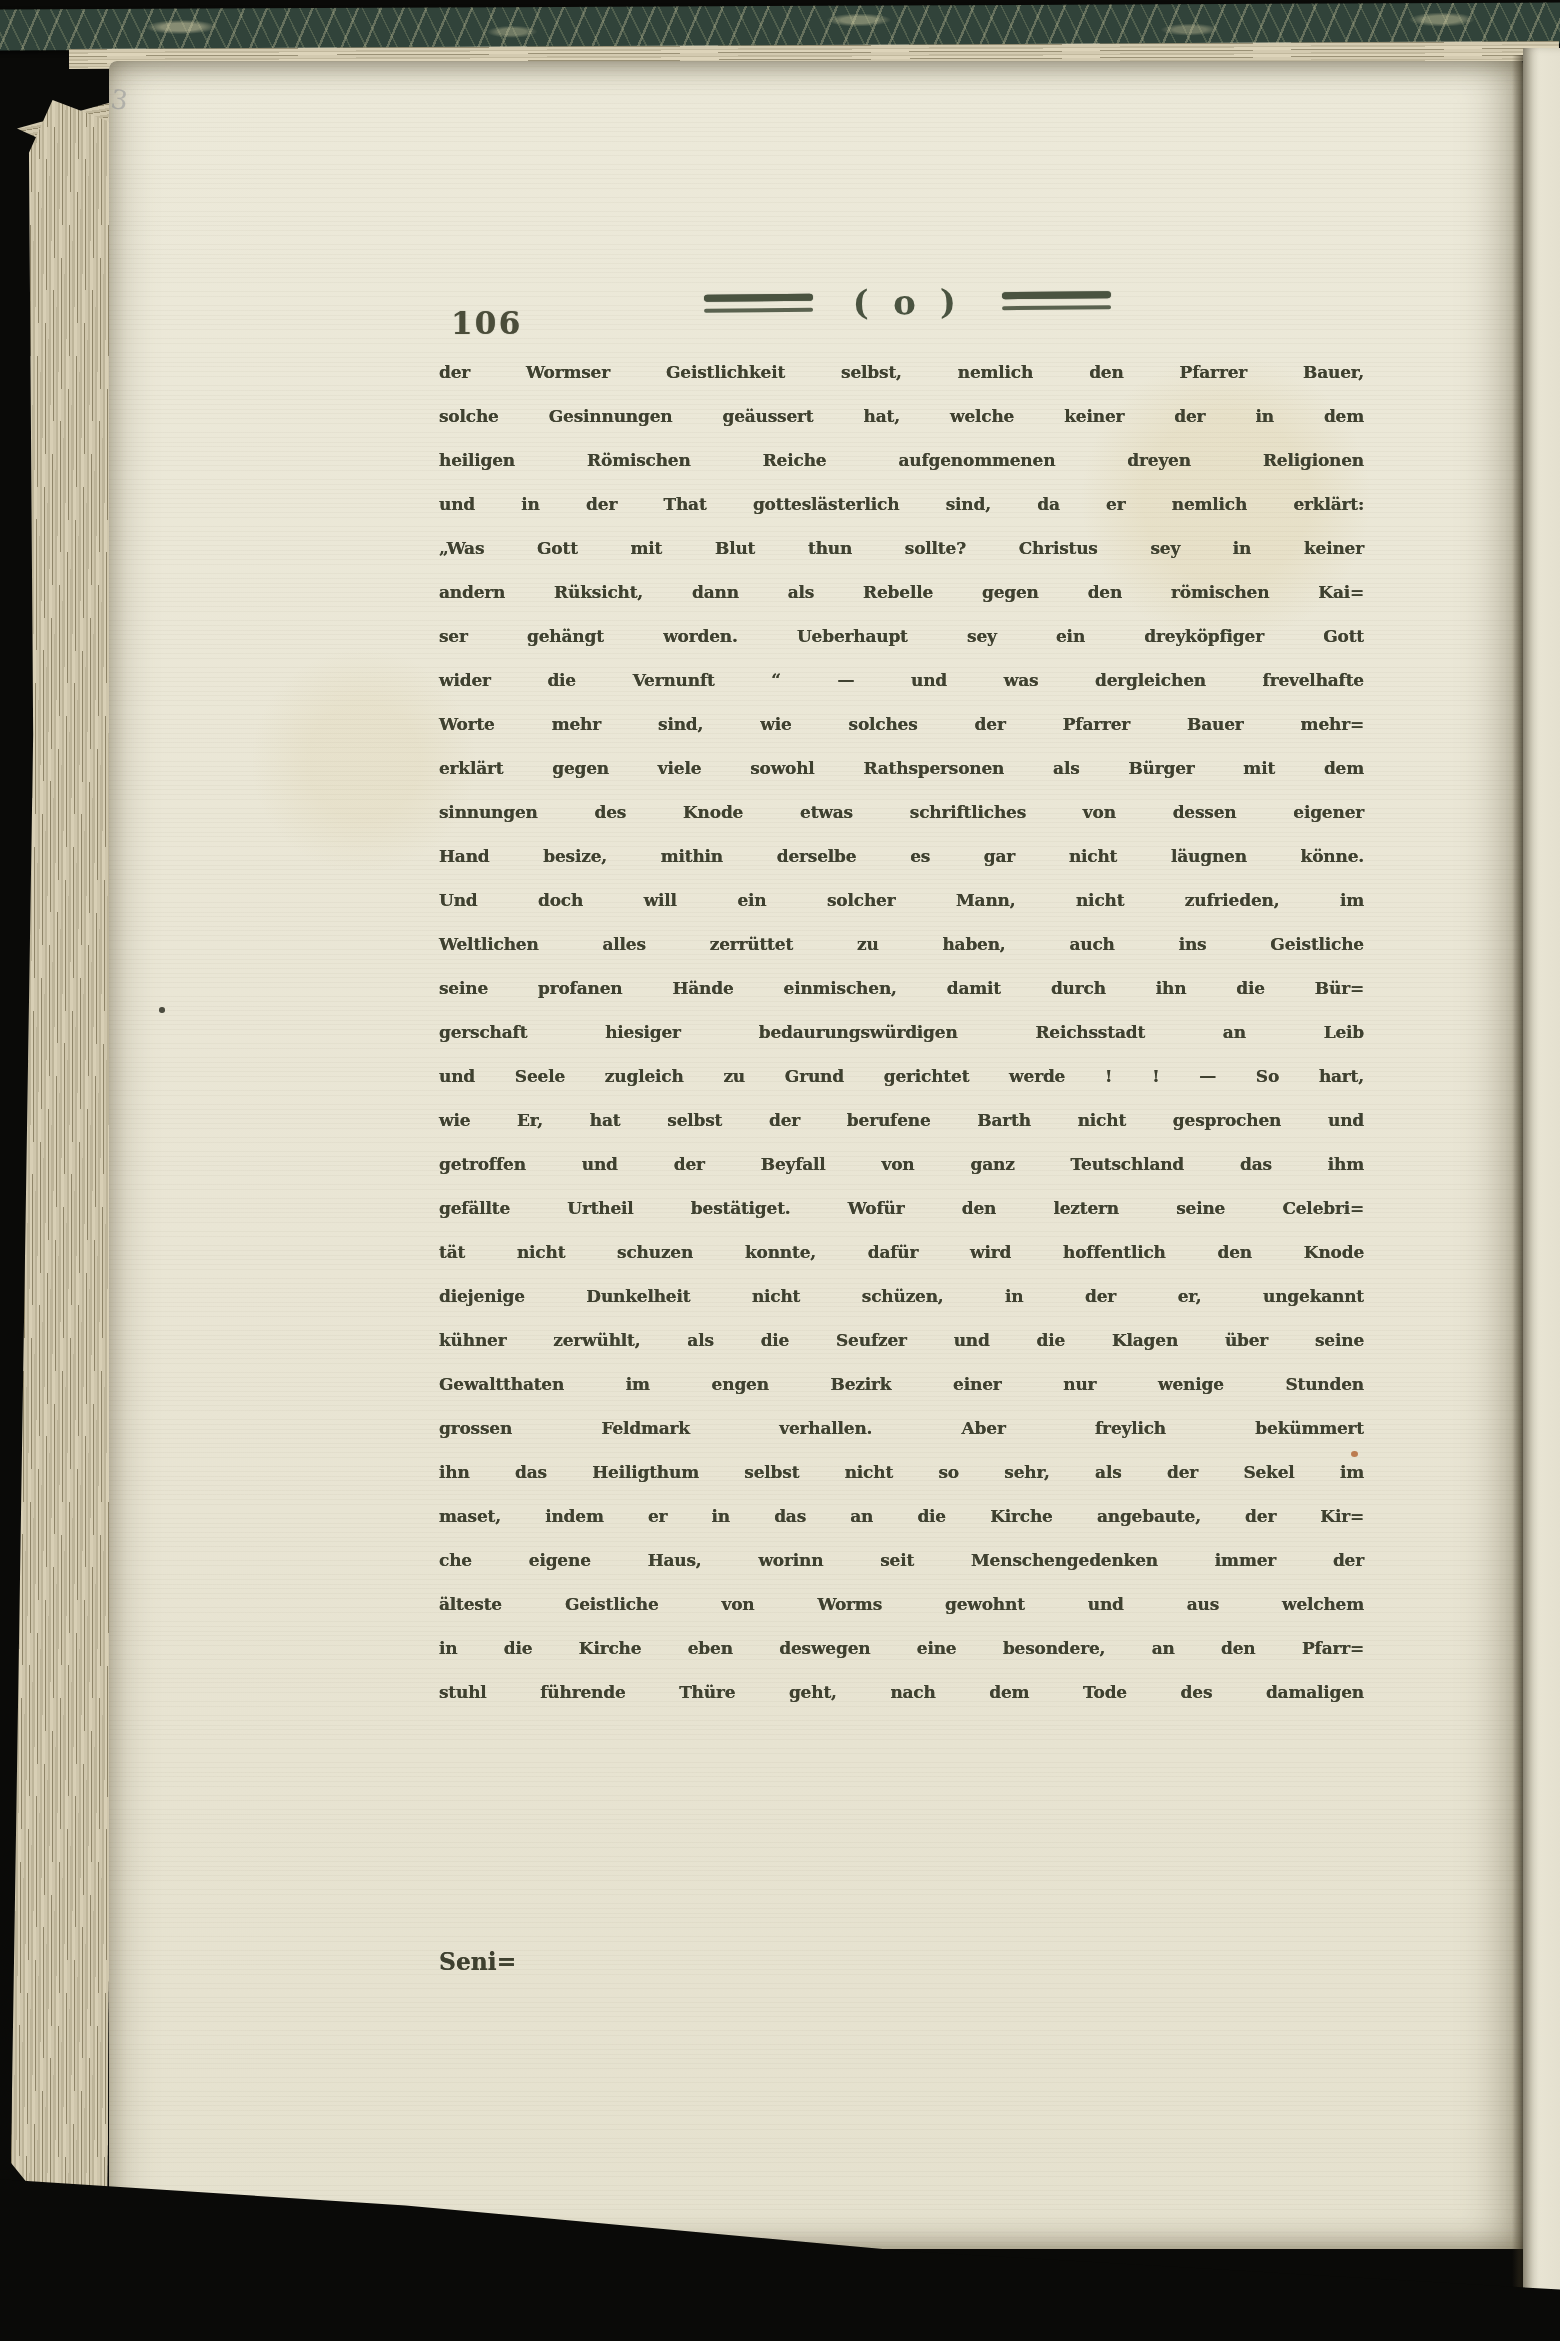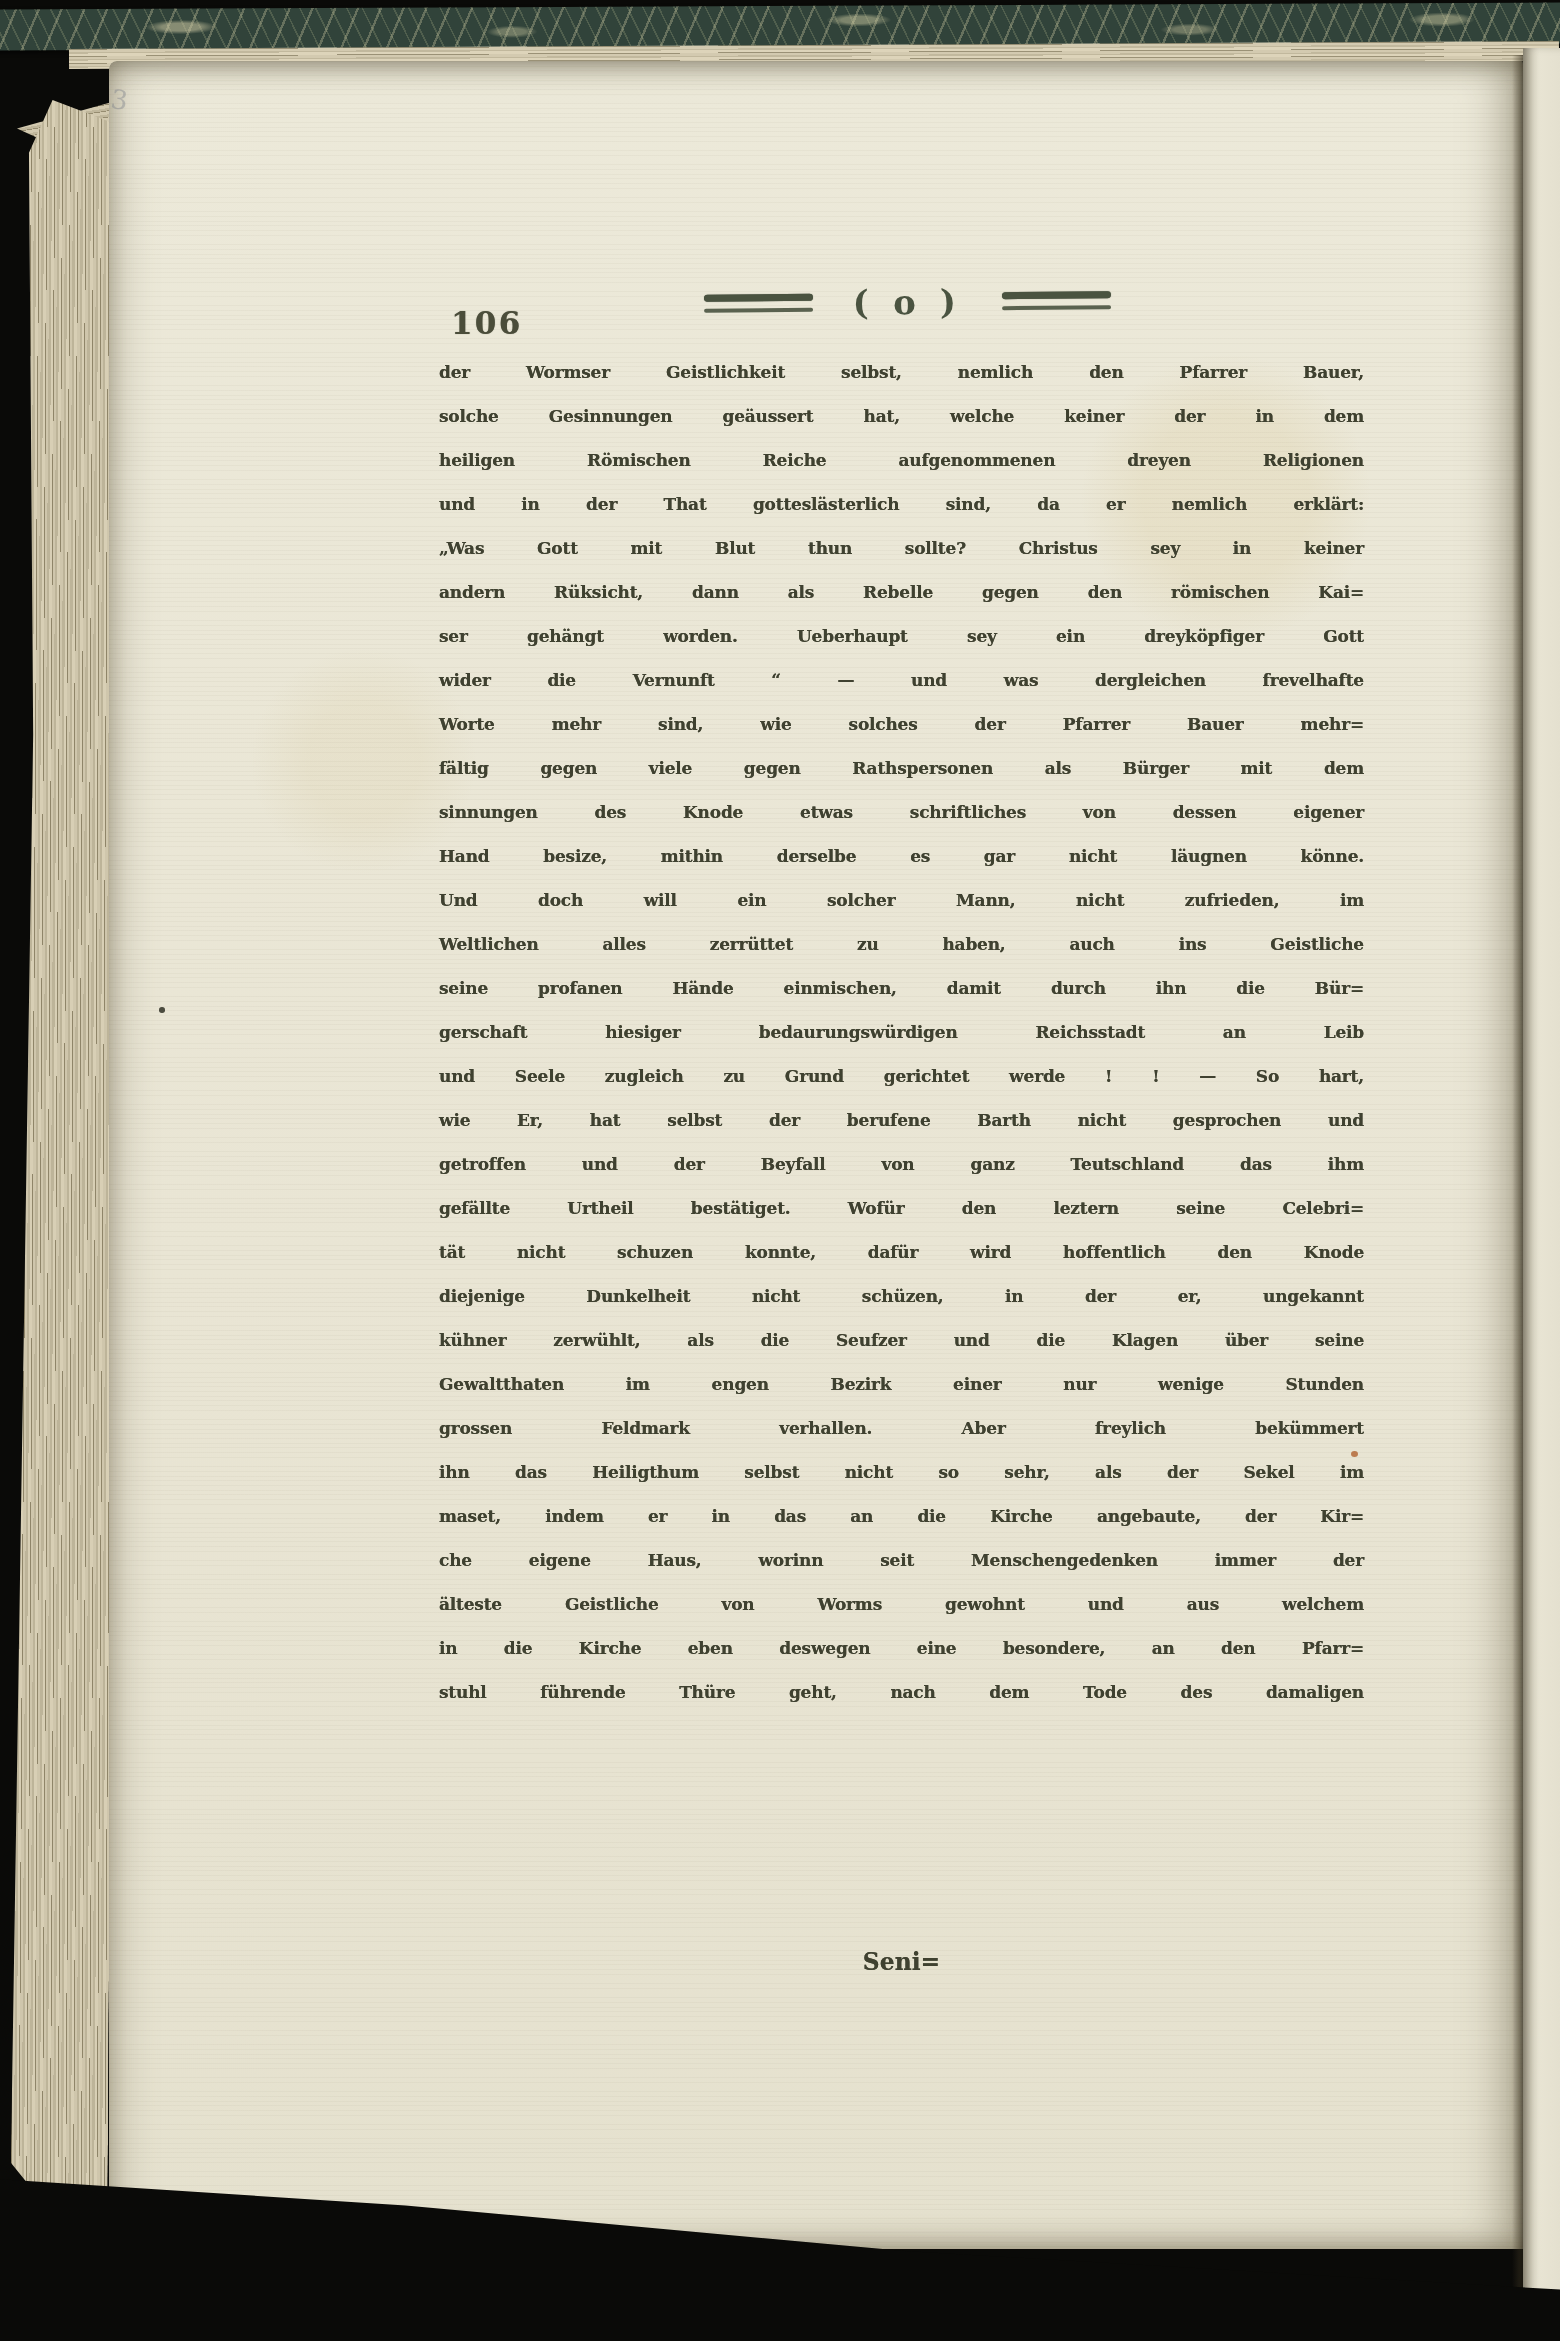--- a/index.html
+++ b/index.html
@@ -74,21 +74,21 @@
     white-space:nowrap;}
 
   
   .body-text{position:absolute;left:330px;top:289px;width:925px;
     color:var(--ink,#3f4130);}
   .text-line{font-size:17px;font-weight:700;line-height:44px;height:44px;
     letter-spacing:-0.2px;white-space:nowrap;
     text-align:justify;text-align-last:justify;
     text-shadow:0 0 0.5px rgba(55,57,40,.8);}
   .catchword{font-size:23.4px;font-weight:700;line-height:44px;
-    text-align:center;padding-right:41px;color:var(--ink,#3f4130);
+    text-align:left;padding-right:41px;color:var(--ink,#3f4130);
     text-shadow:0 0 0.5px rgba(55,57,40,.8);}
 
   
   .pencil-mark{position:absolute;left:1.6px;top:23.4px;font-size:26.5px;color:rgba(120,125,135,.4);
     transform:rotate(8deg);font-weight:400;}
   .ink-dot{position:absolute;left:50px;top:946px;width:5.5px;height:5.5px;border-radius:50%;
     background:#2f3024;opacity:.85;}
   .orange-speck{position:absolute;left:1242px;top:1390px;width:7px;height:6.2px;border-radius:50%;
     background:#b0622f;opacity:.8;}
 </style>
@@ -123,21 +123,21 @@
     <div class="body-text">
     <div class="text-line">der Wormser Geistlichkeit selbst, nemlich den Pfarrer Bauer,</div>
         <div class="text-line">solche Gesinnungen geäussert hat, welche keiner der in dem</div>
         <div class="text-line">heiligen Römischen Reiche aufgenommenen dreyen Religionen</div>
         <div class="text-line">und in der That gotteslästerlich sind, da er nemlich erklärt:</div>
         <div class="text-line">„Was Gott mit Blut thun sollte? Christus sey in keiner</div>
         <div class="text-line">andern Rüksicht, dann als Rebelle gegen den römischen Kai=</div>
         <div class="text-line">ser gehängt worden. Ueberhaupt sey ein dreyköpfiger Gott</div>
         <div class="text-line">wider die Vernunft “ — und was dergleichen frevelhafte</div>
         <div class="text-line">Worte mehr sind, wie solches der Pfarrer Bauer mehr=</div>
-        <div class="text-line">fältig gegen viele gegen Rathspersonen als Bürger mit dem</div>
+        <div class="text-line">erklärt gegen viele sowohl Rathspersonen als Bürger mit dem</div>
         <div class="text-line">sinnungen des Knode etwas schriftliches von dessen eigener</div>
         <div class="text-line">Hand besize, mithin derselbe es gar nicht läugnen könne.</div>
         <div class="text-line">Und doch will ein solcher Mann, nicht zufrieden, im</div>
         <div class="text-line">Weltlichen alles zerrüttet zu haben, auch ins Geistliche</div>
         <div class="text-line">seine profanen Hände einmischen, damit durch ihn die Bür=</div>
         <div class="text-line">gerschaft hiesiger bedaurungswürdigen Reichsstadt an Leib</div>
         <div class="text-line">und Seele zugleich zu Grund gerichtet werde ! ! — So hart,</div>
         <div class="text-line">wie Er, hat selbst der berufene Barth nicht gesprochen und</div>
         <div class="text-line">getroffen und der Beyfall von ganz Teutschland das ihm</div>
         <div class="text-line">gefällte Urtheil bestätiget. Wofür den leztern seine Celebri=</div>

